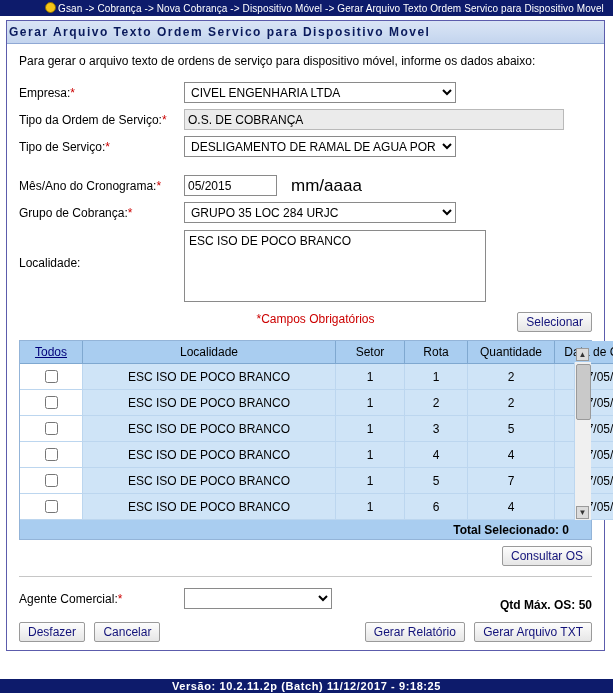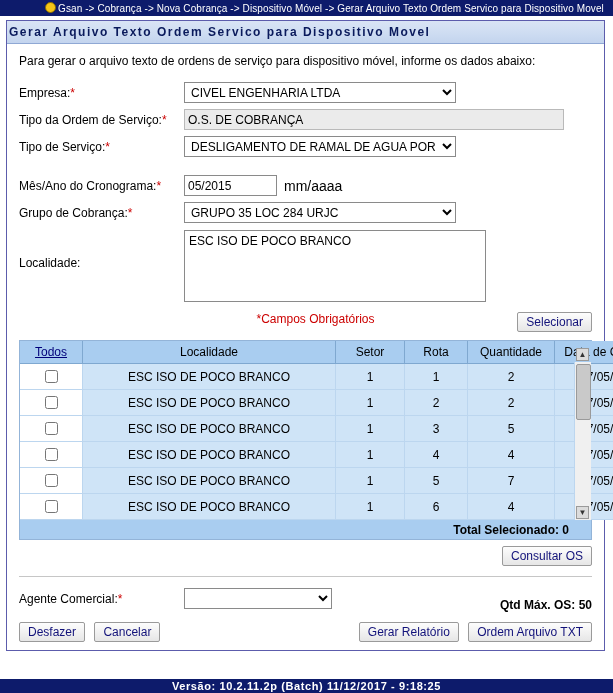--- a/index.html
+++ b/index.html
@@ -107,22 +107,22 @@
     color: #000;
   }
   .txt-small {
     width: 93px;
     height: 21px;
     border: 1px solid #8a8a8a;
     background: #ffffff;
     padding: 2px 3px;
   }
   .hint {
-    margin-left: 7px;
-    font-size: 14px;
+    margin-left: 14px;
+    font-size: 17px;
   }
 
   
   .radio-group {
     display: flex;
     align-items: center;
     padding-left: 18px;
   }
   .radio-item {
     display: flex;
@@ -490,21 +490,21 @@
       <span class="qtd-max">Qtd Máx. OS: 50</span>
     </div>
 
     <div class="actions">
       <div class="left-btns">
         <button class="btn">Desfazer</button>
         <button class="btn">Cancelar</button>
       </div>
       <div class="right-btns">
         <button class="btn">Gerar Relatório</button>
-        <button class="btn">Ordem Arquivo TXT</button>
+        <button class="btn">Gerar Arquivo TXT</button>
       </div>
     </div>
   </div>
 </div>
 
 <div class="status-bar">
   <span>Versão: 10.2.11.2p (Batch) 11/12/2017 - 9:18:25</span>
 </div>
 
 </body></html>

